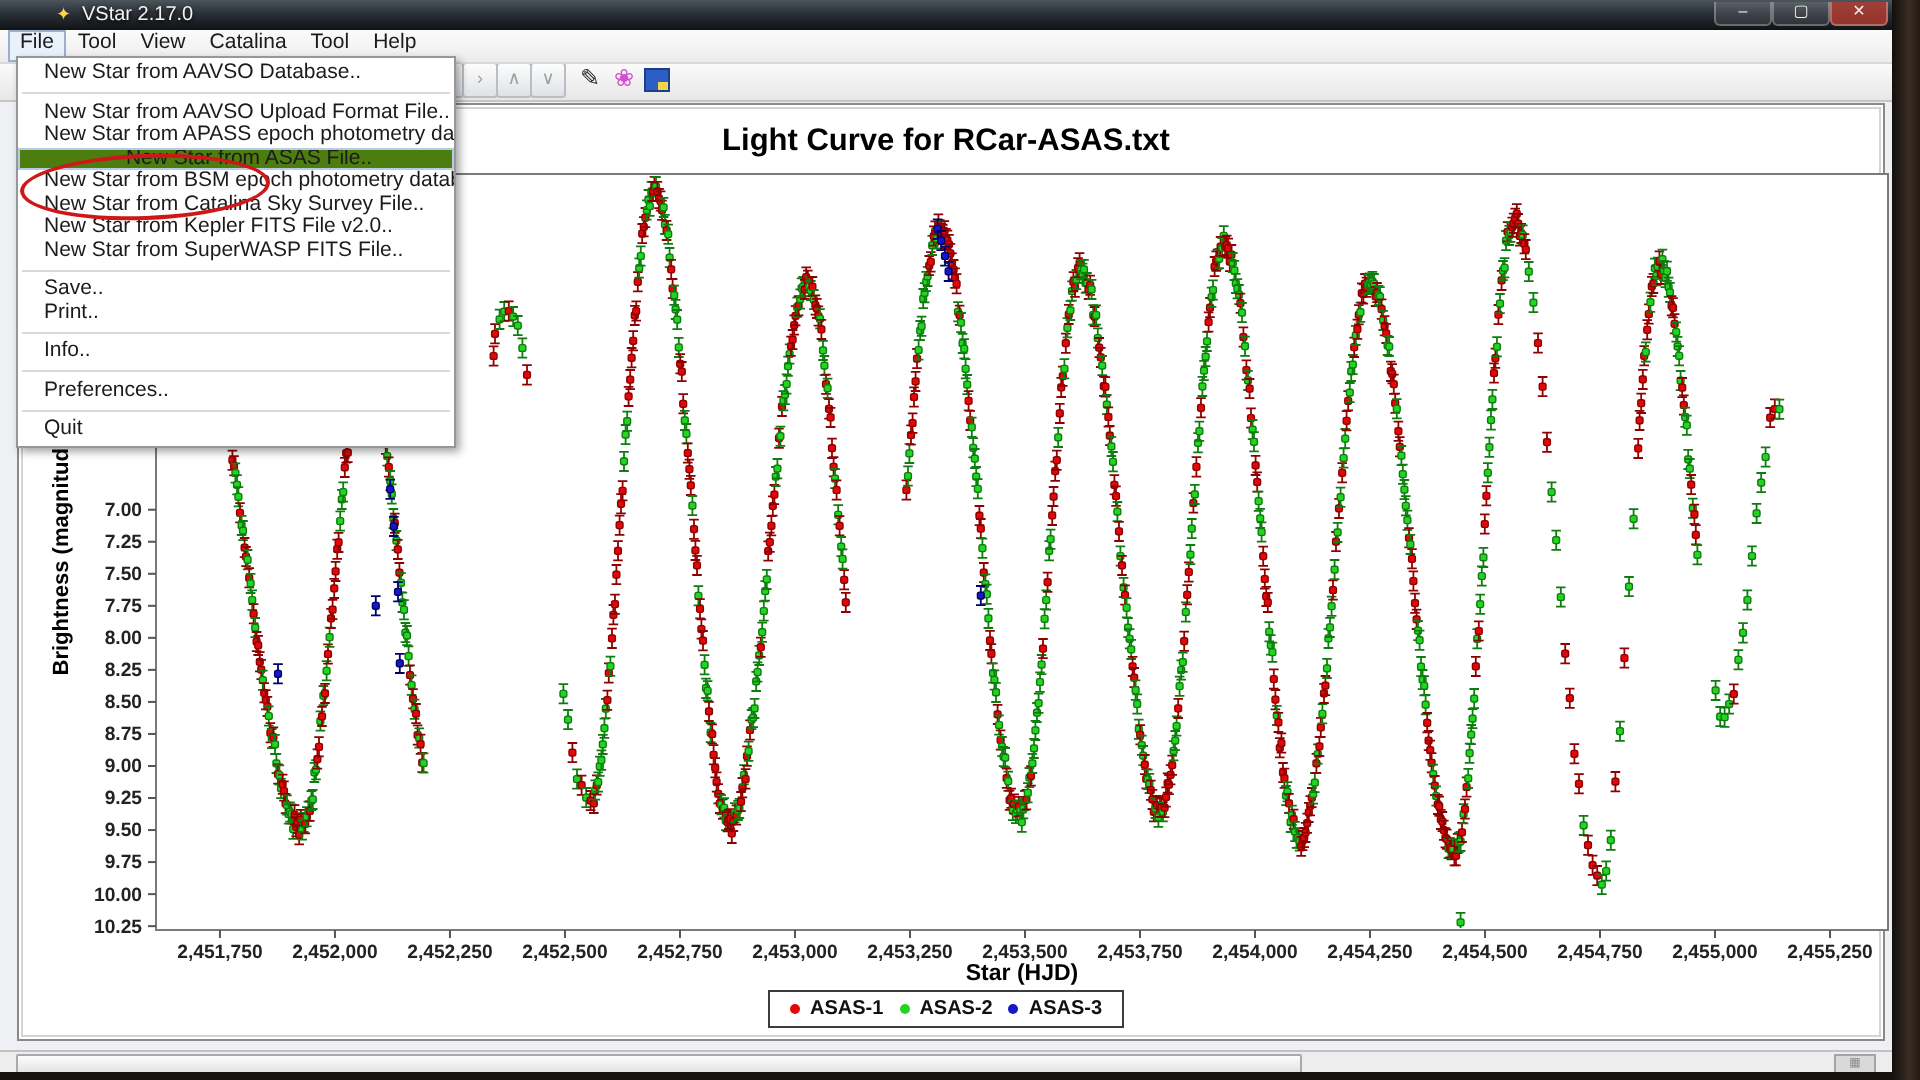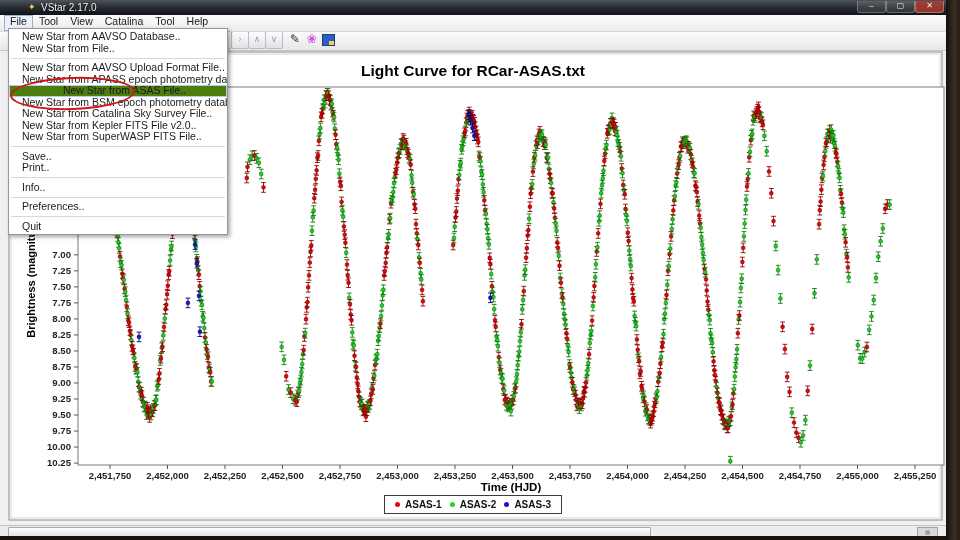--- a/index.html
+++ b/index.html
@@ -1838,41 +1838,40 @@
       <rect x="470.8" y="126.3" width="3.4" height="3.4" rx="1" fill="#1717c8" stroke="#00006e" stroke-width="0.7"></rect>
       <path d="M471.9,130.9h4.8M474.3,130.9v9.6M471.9,140.5h4.8" stroke="#00006e" stroke-width="0.9" fill="none"></path>
       <rect x="472.6" y="134.0" width="3.4" height="3.4" rx="1" fill="#1717c8" stroke="#00006e" stroke-width="0.7"></rect>
       <path d="M488.0,293.0h4.8M490.4,293.0v9.6M488.0,302.6h4.8" stroke="#00006e" stroke-width="0.9" fill="none"></path>
       <rect x="488.7" y="296.1" width="3.4" height="3.4" rx="1" fill="#1717c8" stroke="#00006e" stroke-width="0.7"></rect>
       <path d="M727.9,456.4h4.8M730.3,456.4v9.6M727.9,466.0h4.8" stroke="#0e7d0e" stroke-width="0.9" fill="none"></path>
       <rect x="728.6" y="459.5" width="3.4" height="3.4" rx="1" fill="#23d423" stroke="#0e7d0e" stroke-width="0.7"></rect>
     </g>
   </svg>
 <div class="abs chart-text" id="chart-title">Light Curve for RCar-ASAS.txt</div>
-<div class="abs chart-text" id="xaxis-label">Time (HJD)</div>
+<div class="abs chart-text" id="xaxis-label">Star (HJD)</div>
 <div class="abs chart-text" id="yaxis-label">Brightness (magnitude)</div>
 
 <div class="abs" id="legend">
   <span class="lg-item">
     <span class="lg-dot" style="background: rgb(224, 8, 8);"></span>
     <span>ASAS-1</span>
   </span>
   <span class="lg-item">
     <span class="lg-dot" style="background: rgb(35, 212, 35);"></span>
     <span>ASAS-2</span>
   </span>
   <span class="lg-item">
     <span class="lg-dot" style="background: rgb(23, 23, 200);"></span>
     <span>ASAS-3</span>
   </span>
 </div>
 
 <div class="abs" id="file-menu">
     <div class="mi">New Star from AAVSO Database..</div>
-    <div class="mi">New Star from File..</div>
     <div class="msep"></div>
     <div class="mi">New Star from AAVSO Upload Format File..</div>
     <div class="mi">New Star from APASS epoch photometry database..</div>
     <div class="mi hl">New Star from ASAS File..</div>
     <div class="mi">New Star from BSM epoch photometry database..</div>
     <div class="mi">New Star from Catalina Sky Survey File..</div>
     <div class="mi">New Star from Kepler FITS File v2.0..</div>
     <div class="mi">New Star from SuperWASP FITS File..</div>
     <div class="msep"></div>
     <div class="mi">Save..</div>

